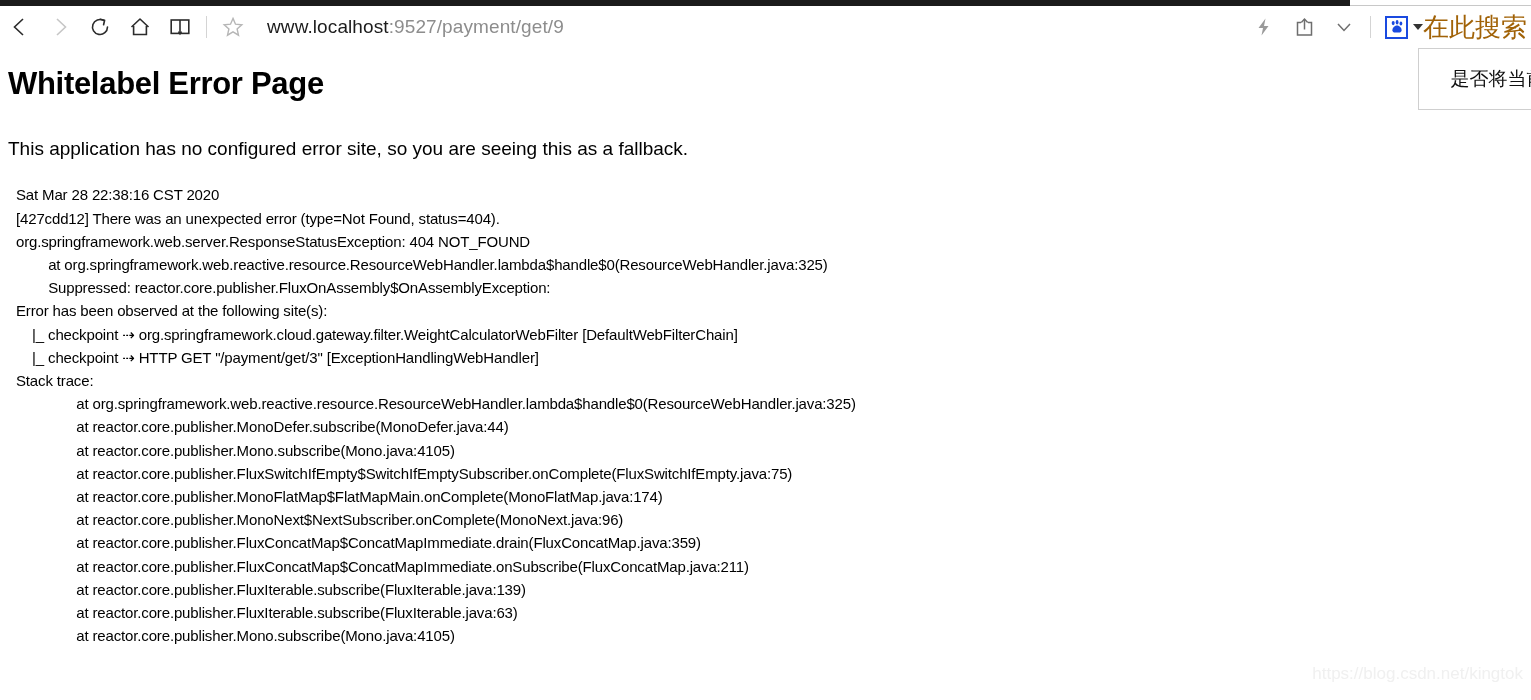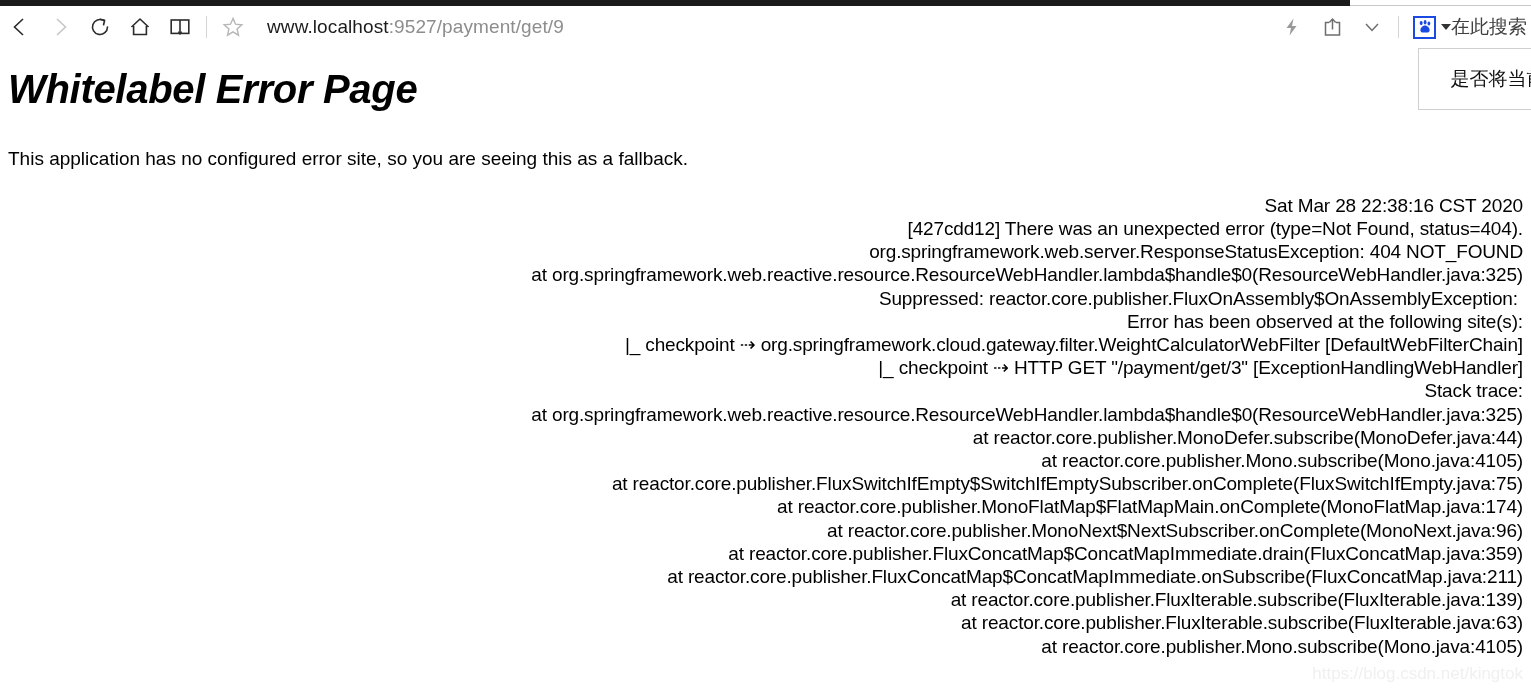--- a/index.html
+++ b/index.html
@@ -101,22 +101,22 @@
   }
   .baidu-caret {
     width: 0; height: 0;
     border-left: 5px solid transparent;
     border-right: 5px solid transparent;
     border-top: 6px solid #333;
     margin-left: 5px;
     flex: 0 0 auto;
   }
   .search-here {
-    font-size: 19px;
-    color: #404040;
+    font-size: 26px;
+    color: #a16207;
     margin-left: 0;
     white-space: nowrap;
     flex: 0 0 auto;
   }
 
   
   .popup {
     position: absolute;
     top: 48px;
     left: 1418px;
@@ -138,40 +138,38 @@
   .page {
     position: absolute;
     top: 48px; left: 0;
     width: 1531px;
     height: 652px;
     padding: 0 8px;
     box-sizing: border-box;
     overflow: hidden;
   }
   h1.page-title {
-    font-size: 40px;
+    font-size: 31px;
     font-weight: bold;
     margin: 18px 0 0 0;
     letter-spacing: -0.3px;
     line-height: 1.15;
-    font-style: italic;
   }
   p.fallback-note {
     font-size: 19px;
     margin: 36px 0 0 0;
     line-height: 1.2;
   }
   pre.trace {
     font-family: "Liberation Sans", sans-serif;
-    font-size: 19px;
+    font-size: 15px;
     line-height: 23.2px;
-    margin: 23px 0 0 0;
+    margin: 23px 0 0 8px;
     white-space: pre;
     letter-spacing: -0.15px;
-    text-align: right;
   }
 
   
   .watermark {
     position: absolute;
     right: 8px;
     bottom: 16px;
     font-size: 17px;
     color: #f0f0f0;
     white-space: nowrap;

